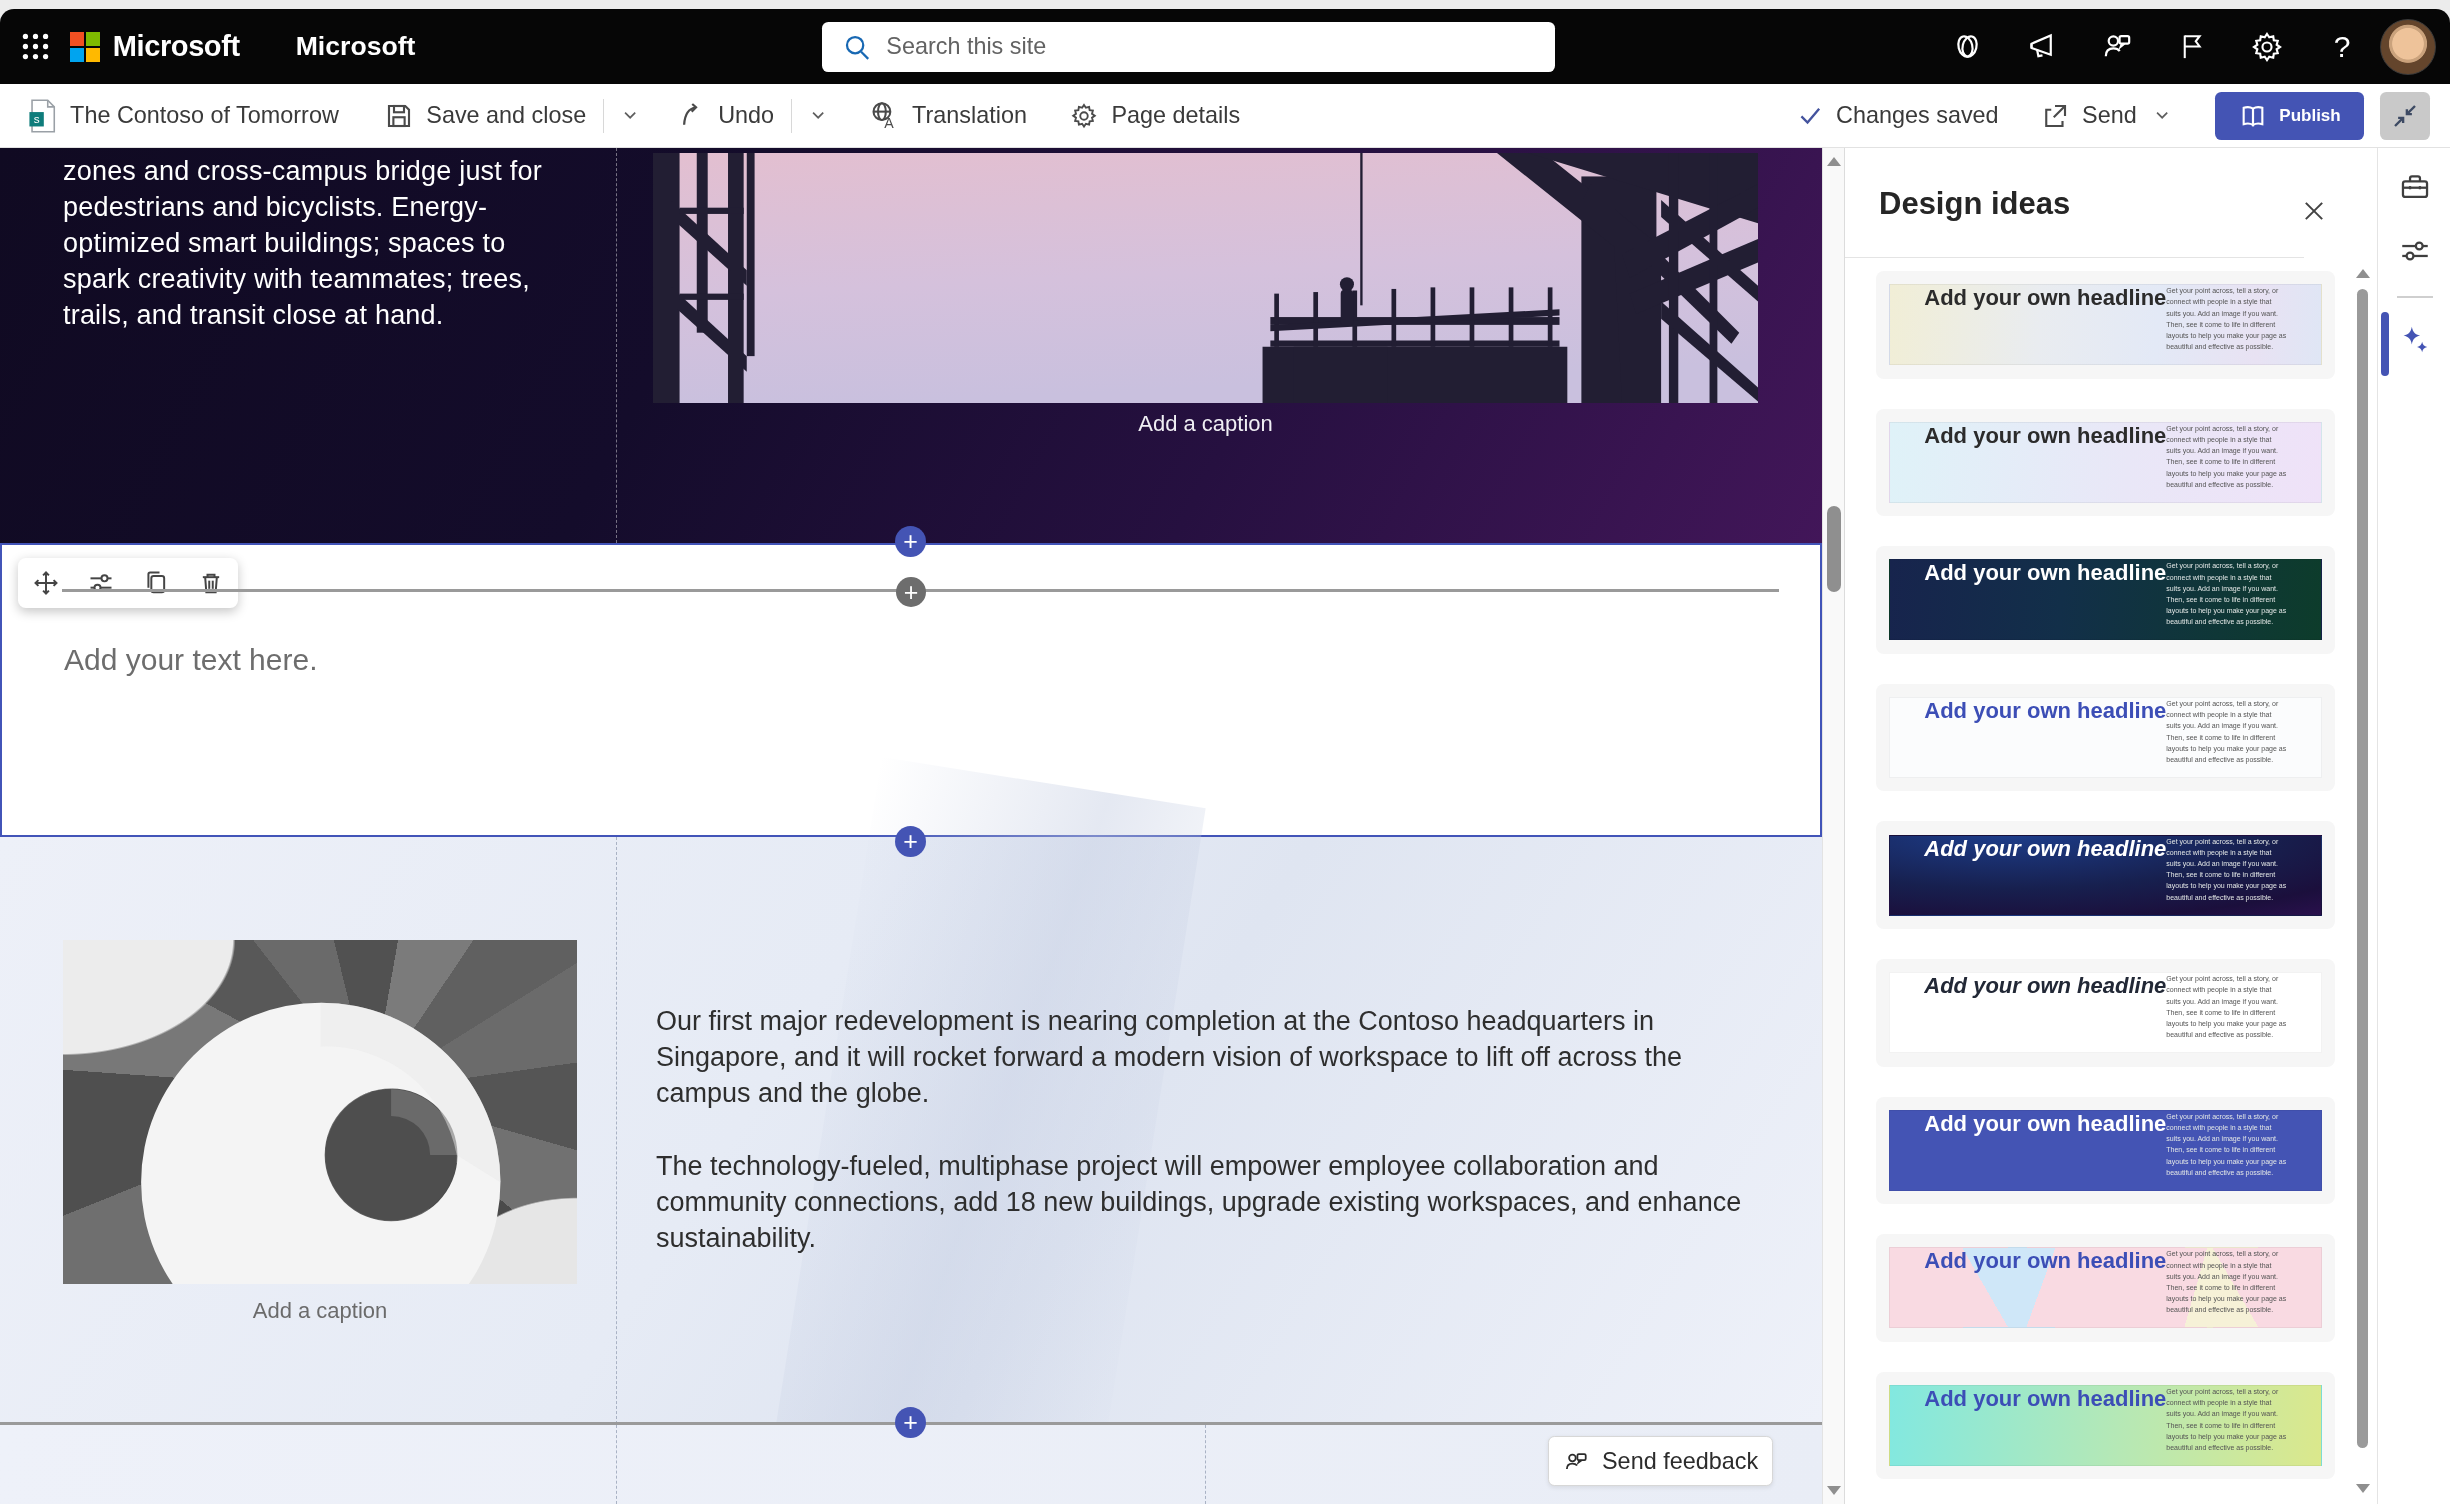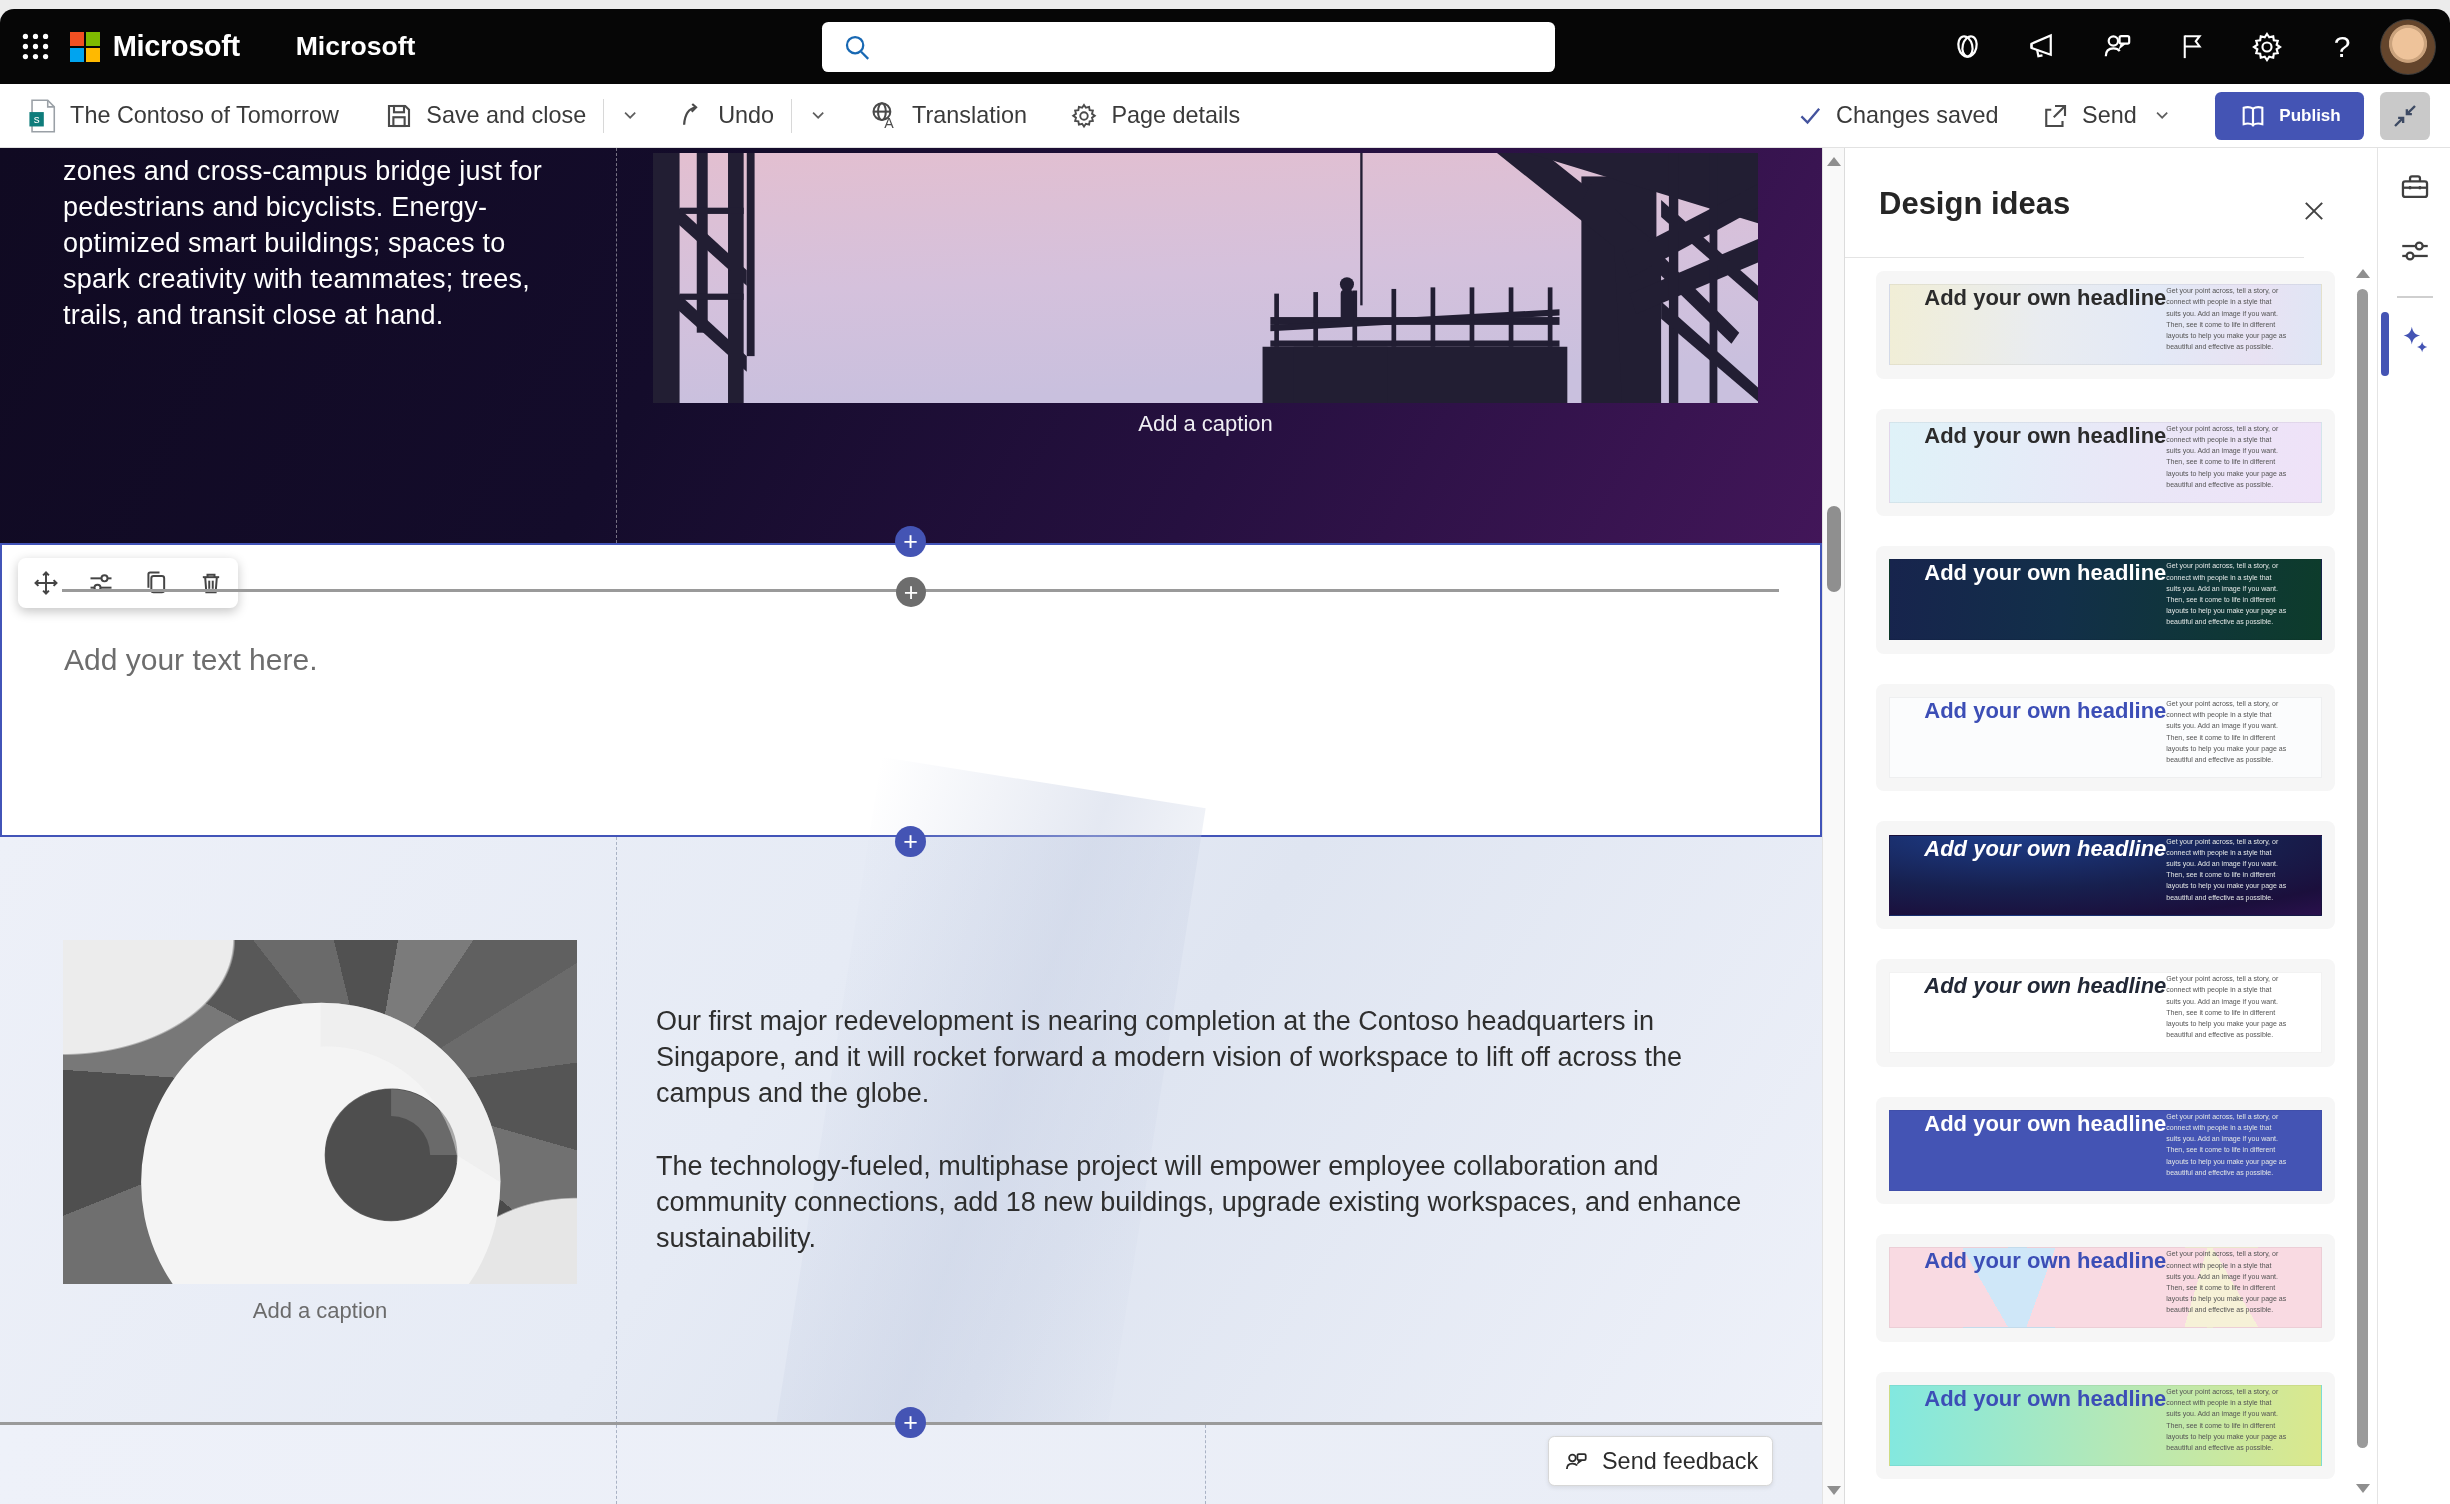--- a/index.html
+++ b/index.html
@@ -178,20 +178,21 @@
       </div>
       <span class="ms-name">Microsoft</span>
     </div>
     <span class="suite-name">Microsoft</span>
 
     <div class="searchbox">
       <svg width="30" height="30" viewBox="0 0 24 24" fill="none" stroke="#1868b3" stroke-width="1.8">
         <circle cx="10.5" cy="10.5" r="6.5"></circle>
           <line x1="15.3" y1="15.8" x2="21" y2="21.5"></line>
       </svg>
+      <input type="text" placeholder="Search this site" style="">
     </div>
 
     <div class="top-icons">
       <div class="tico">
         <svg width="33" height="33" viewBox="0 0 24 24" fill="none" stroke="#fff" stroke-width="1.6">
           <ellipse cx="10.5" cy="12" rx="5" ry="7.5" transform="rotate(-14 10.5 12)"></ellipse>
           <ellipse cx="13.5" cy="12" rx="5" ry="7.5" transform="rotate(14 13.5 12)"></ellipse>
         </svg>
       </div>
       <div class="tico">

